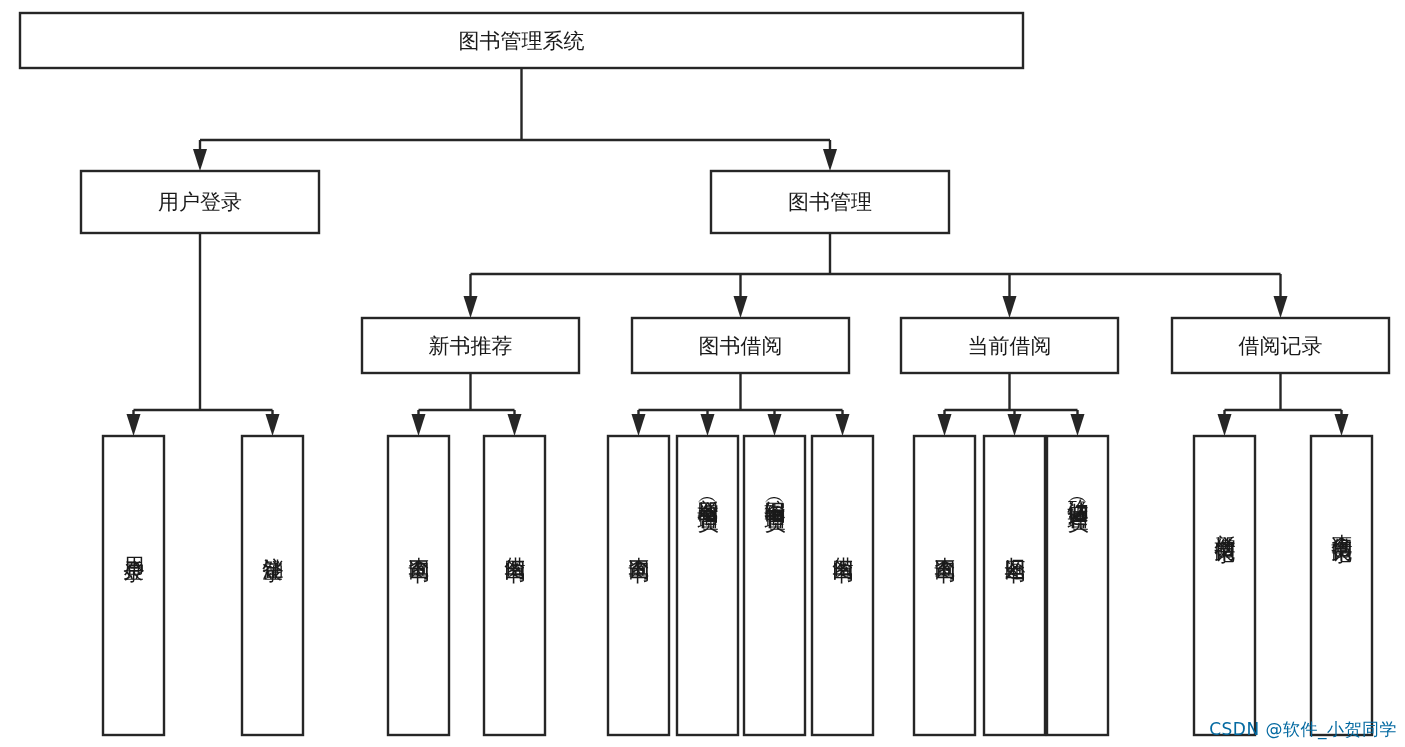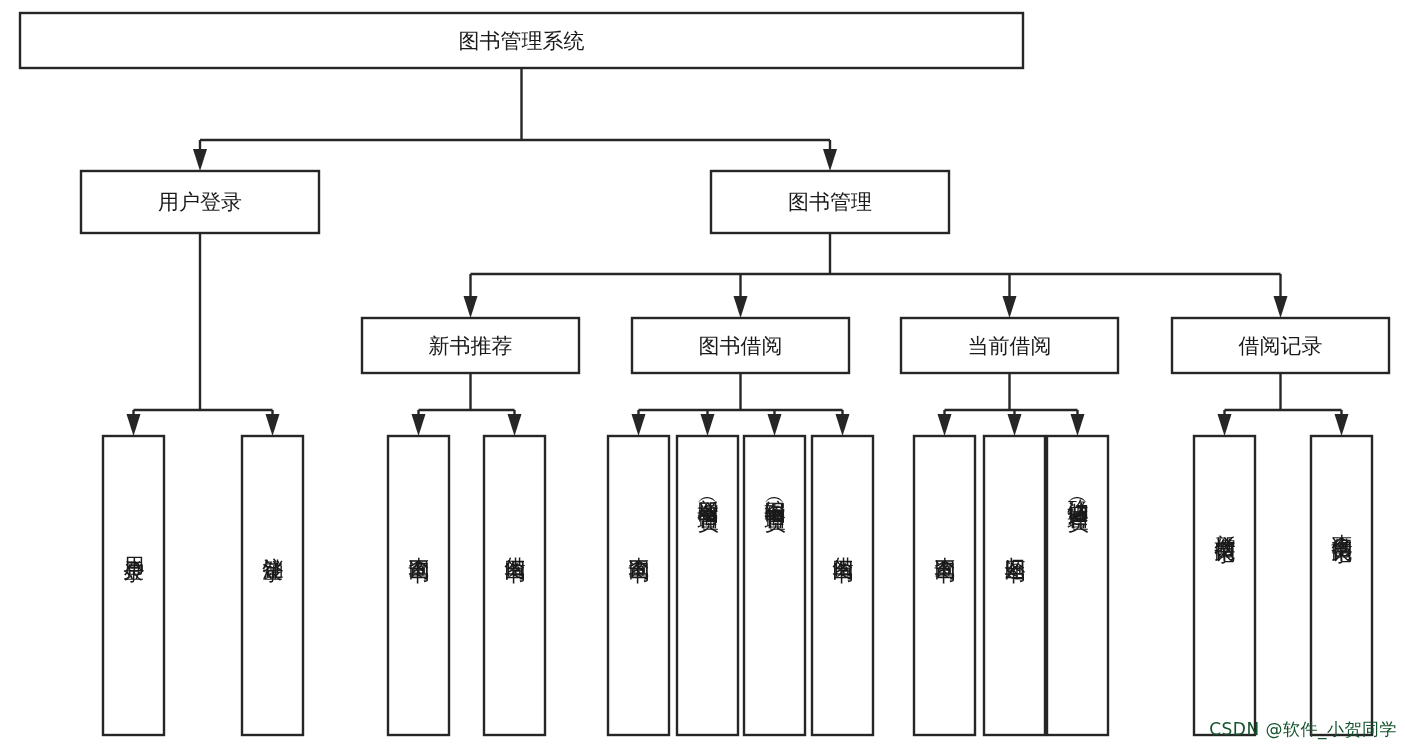--- a/index.html
+++ b/index.html
@@ -66,21 +66,21 @@
     letter-spacing: 2px;
     color: #1a1a1a;
     white-space: nowrap;
   }
   #watermark {
     position: absolute;
     right: 8px;
     bottom: 6px;
     font-family: "DejaVu Sans", "Liberation Sans", sans-serif;
     font-size: 17px;
-    color: #14532d;
+    color: #0369a1;
     letter-spacing: 0.5px;
     user-select: none;
   }
 </style>
 </head>
 <body>
 
 <div id="diagram-root">
   <svg class="flow" viewBox="0 0 1405 747" xmlns="http://www.w3.org/2000/svg">
     <g id="connectors-layer">

